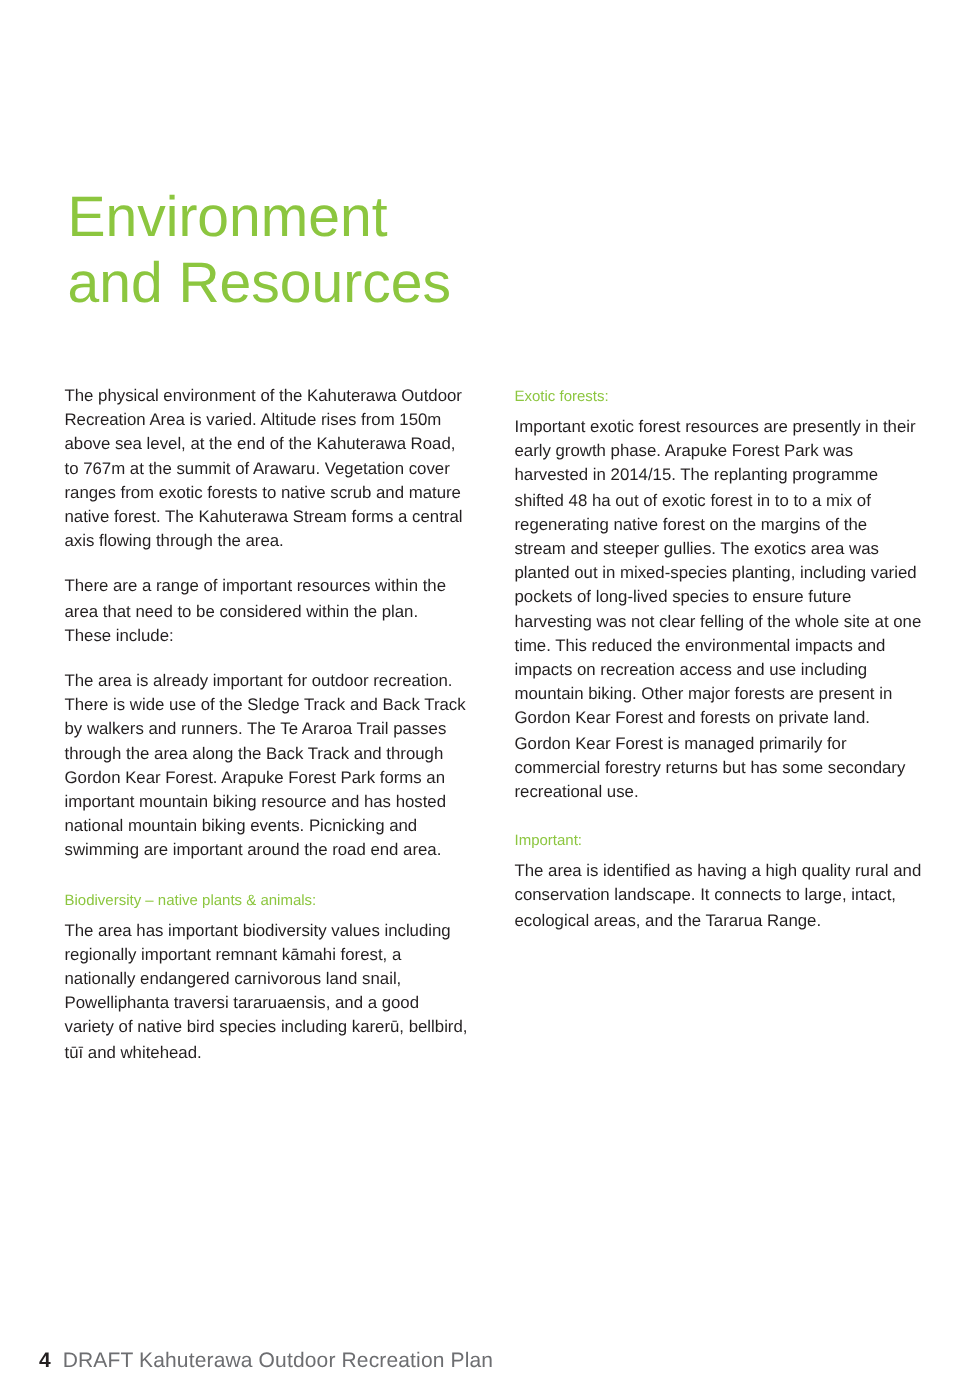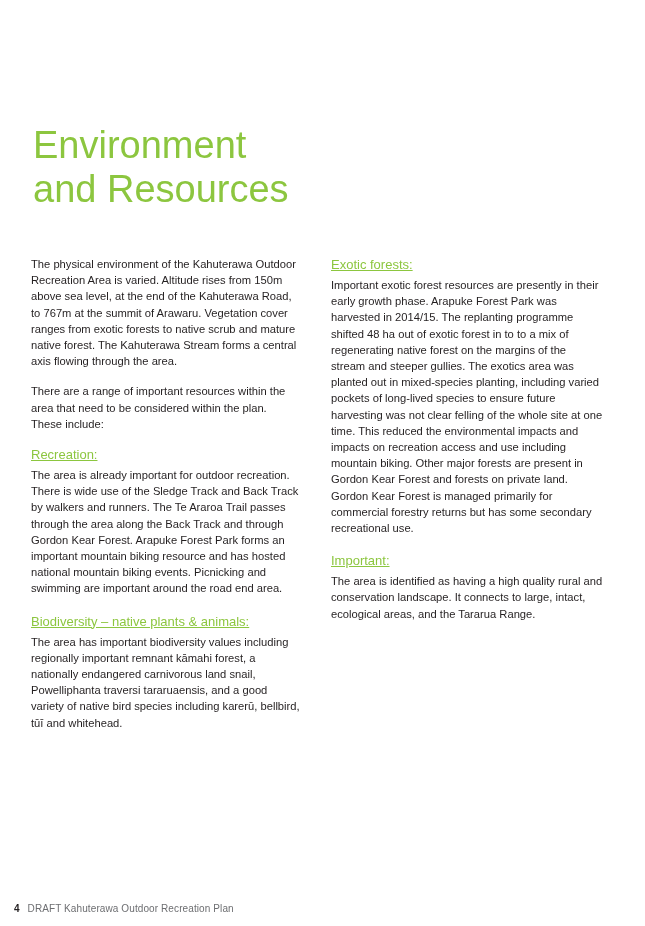--- a/index.html
+++ b/index.html
@@ -10,21 +10,21 @@
   body {
     width: 645px;
     height: 926px;
     position: relative;
     font-family: "Liberation Sans", sans-serif;
     color: #231f20;
     overflow: hidden;
   }
   .page {
     position: absolute;
-    left: 0; top: 0;
+    left: 12px; top: 0;
     width: 587px;
     height: 926px;
     background: #ffffff;
   }
   .title {
     position: absolute;
     left: 33px;
     top: 98px;
     width: 420px;
     font-size: 38px;
@@ -52,34 +52,33 @@
   }
   .para.bold {
     font-weight: normal;
   }
   .para.last {
     margin-bottom: 0;
   }
   h2.sub {
     margin: 0 0 3px 0;
     padding: 0;
-    font-size: 13px;
+    font-size: 10px;
     line-height: 18px;
     font-weight: 400;
     color: #8cc63f;
-    text-decoration: underline;
   }
   .block {
     margin-bottom: 16px;
   }
   .footer {
     position: absolute;
     left: 14px;
     bottom: 12px;
-    font-size: 10px;
+    font-size: 14px;
     color: #6d6e71;
   }
   .footer .pagenum {
     font-weight: bold;
     color: #231f20;
     margin-right: 8px;
   }
   .footer .label {
     letter-spacing: 0.1px;
   }
@@ -94,21 +93,20 @@
     <span class="line">and Resources</span>
   </h1>
 
   <div class="col col-left">
 
     <p class="para bold">The physical environment of the Kahuterawa Outdoor Recreation Area is varied. Altitude rises from 150m above sea level, at the end of the Kahuterawa Road, to 767m at the summit of Arawaru. Vegetation cover ranges from exotic forests to native scrub and mature native forest. The Kahuterawa Stream forms a central axis flowing through the area.</p>
 
     <p class="para">There are a range of important resources within the area that need to be considered within the plan. These include:</p>
 
     <div class="block">
-      <h2 class="sub">Recreation:</h2>
       <p class="para last">The area is already important for outdoor recreation. There is wide use of the Sledge Track and Back Track by walkers and runners. The Te Araroa Trail passes through the area along the Back Track and through Gordon Kear Forest. Arapuke Forest Park forms an important mountain biking resource and has hosted national mountain biking events. Picnicking and swimming are important around the road end area.</p>
     </div>
 
 
     <div class="block">
       <h2 class="sub">Biodiversity – native plants &amp; animals:</h2>
       <p class="para last">The area has important biodiversity values including regionally important remnant kāmahi forest, a nationally endangered carnivorous land snail, Powelliphanta traversi tararuaensis, and a good variety of native bird species including karerū, bellbird, tūī and whitehead.</p>
     </div>
 
   </div>

